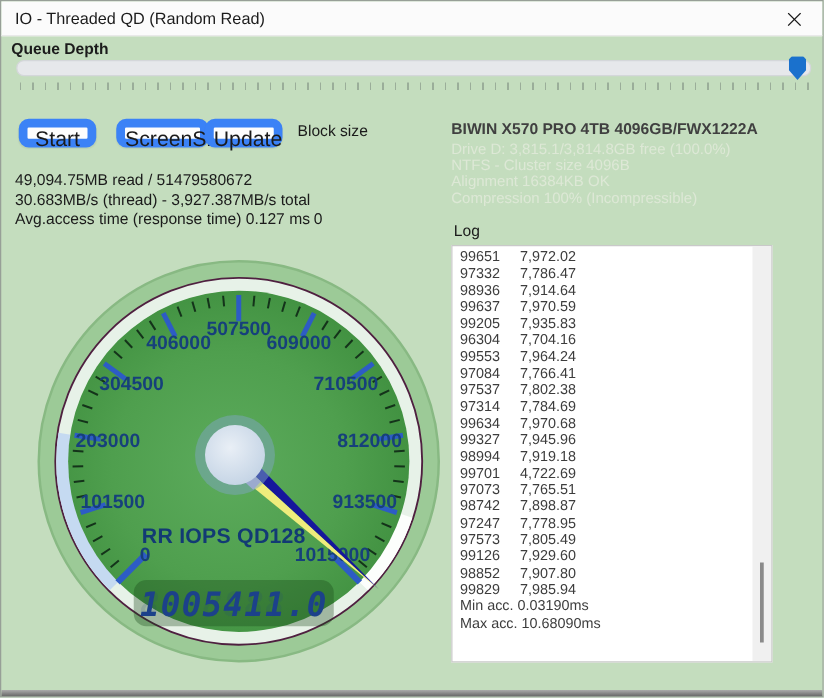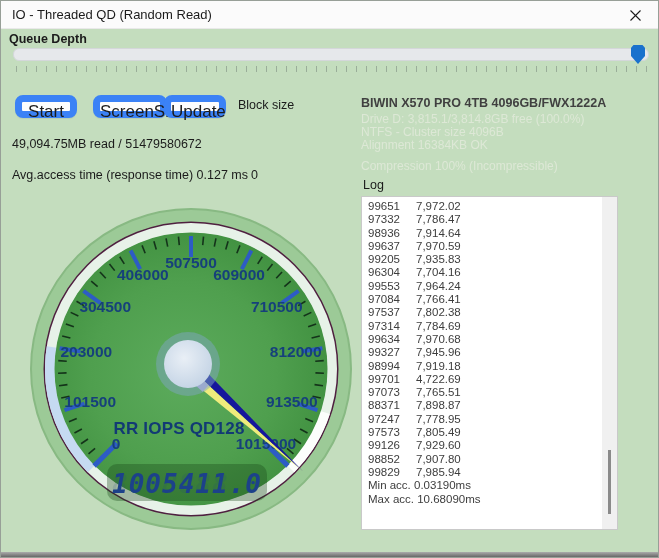--- a/index.html
+++ b/index.html
@@ -108,28 +108,29 @@
   <div id="slider-thumb"></div>
   <div id="slider-ticks"></div>
 
   <button class="btn" id="btn-start">Start</button>
   <button class="btn" id="btn-screenshot">ScreenShot</button>
   <button class="btn" id="btn-update">Update</button>
 
   <span class="label" style="left:237px; top:97px;">Block size</span>
 
   <span class="stat" style="top:136px;">49,094.75MB read / 51479580672</span>
+  <span class="stat" style="top:152px;">30.683MB/s (thread) - 3,927.387MB/s total</span>
   <span class="stat" style="top:167px;">Avg.access time (response time) 0.127 ms</span>
   <span class="stat" style="left:250px; top:167px;">0</span>
 
   <span id="drive-title">BIWIN X570 PRO 4TB 4096GB/FWX1222A</span>
   <span class="drive-line" style="top:111px;">Drive D: 3,815.1/3,814.8GB free (100.0%)</span>
   <span class="drive-line" style="top:124px;">NTFS - Cluster size 4096B</span>
   <span class="drive-line" style="top:137px;">Alignment 16384KB OK</span>
-  <span class="drive-line" style="top:158px;">Compression 100% (Incompressible)</span>
+  <span class="drive-line" style="top:150px;">Compression 100% (Incompressible)</span>
 
   <span class="label" style="left:362px; top:177px;">Log</span>
   <div id="log-box">
     <div id="log-rows">
         <div class="log-row">
           <span class="c1">99651</span>
           <span class="c2">7,972.02</span>
         </div>
         <div class="log-row">
           <span class="c1">97332</span>
@@ -181,21 +182,21 @@
         </div>
         <div class="log-row">
           <span class="c1">99701</span>
           <span class="c2">4,722.69</span>
         </div>
         <div class="log-row">
           <span class="c1">97073</span>
           <span class="c2">7,765.51</span>
         </div>
         <div class="log-row">
-          <span class="c1">88371</span>
+          <span class="c1">98742</span>
           <span class="c2">7,898.87</span>
         </div>
         <div class="log-row">
           <span class="c1">97247</span>
           <span class="c2">7,778.95</span>
         </div>
         <div class="log-row">
           <span class="c1">97573</span>
           <span class="c2">7,805.49</span>
         </div>

